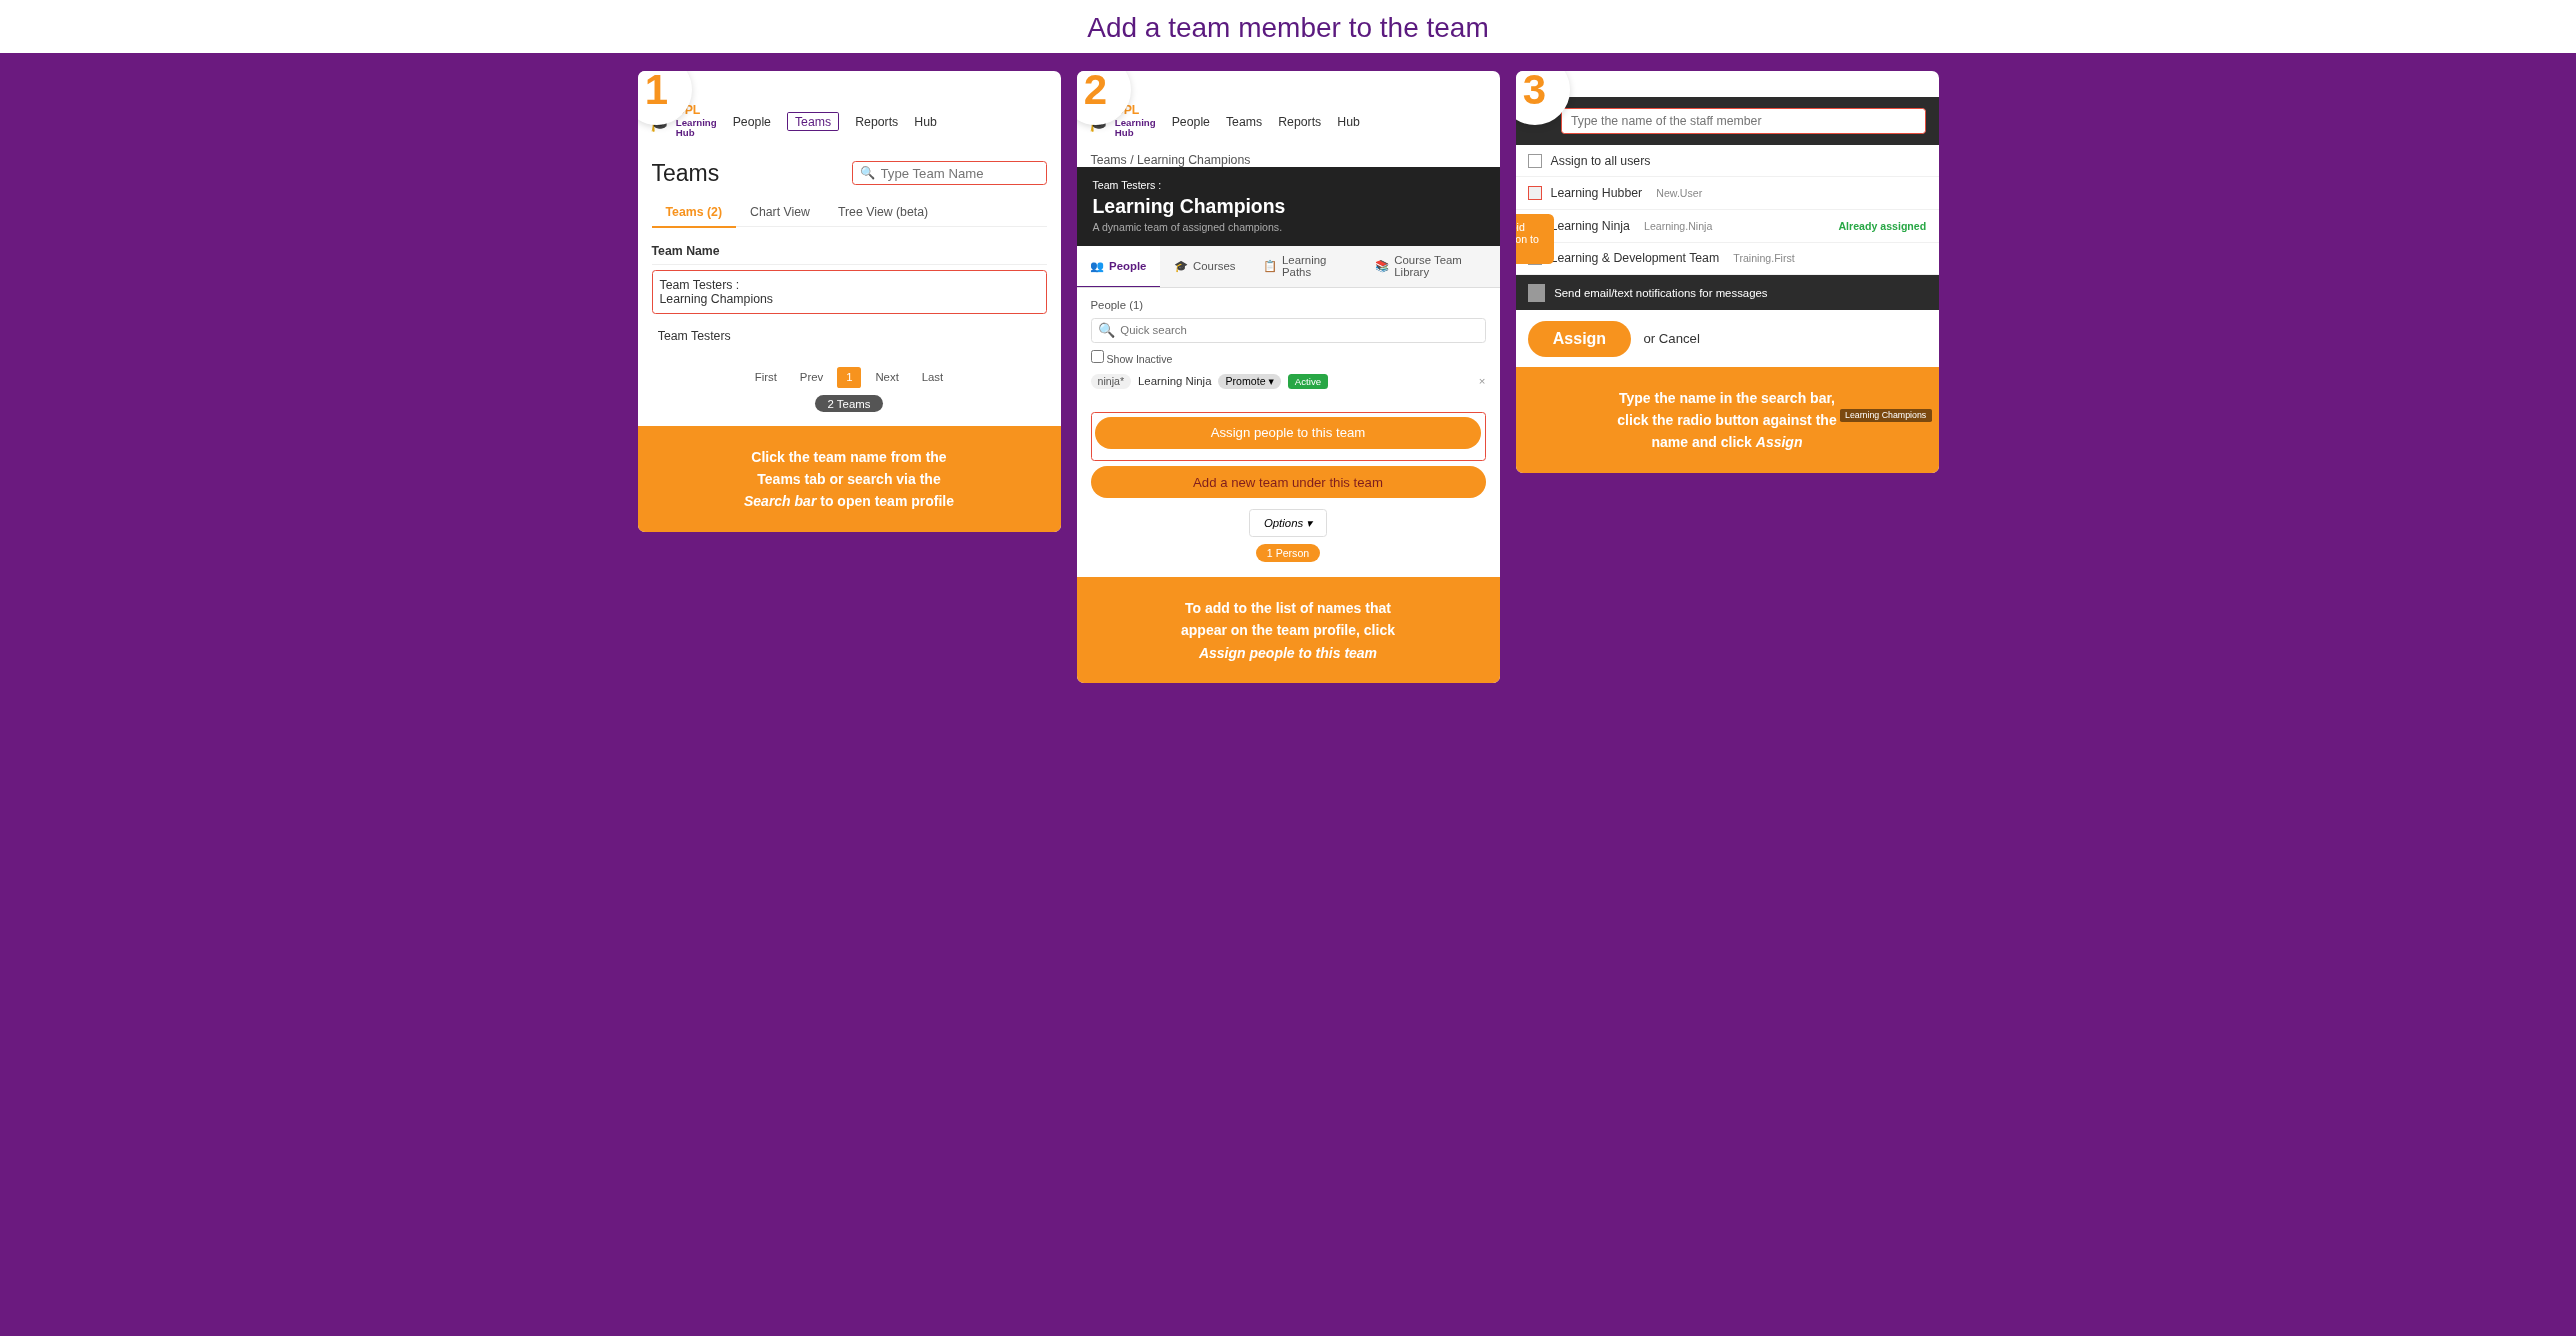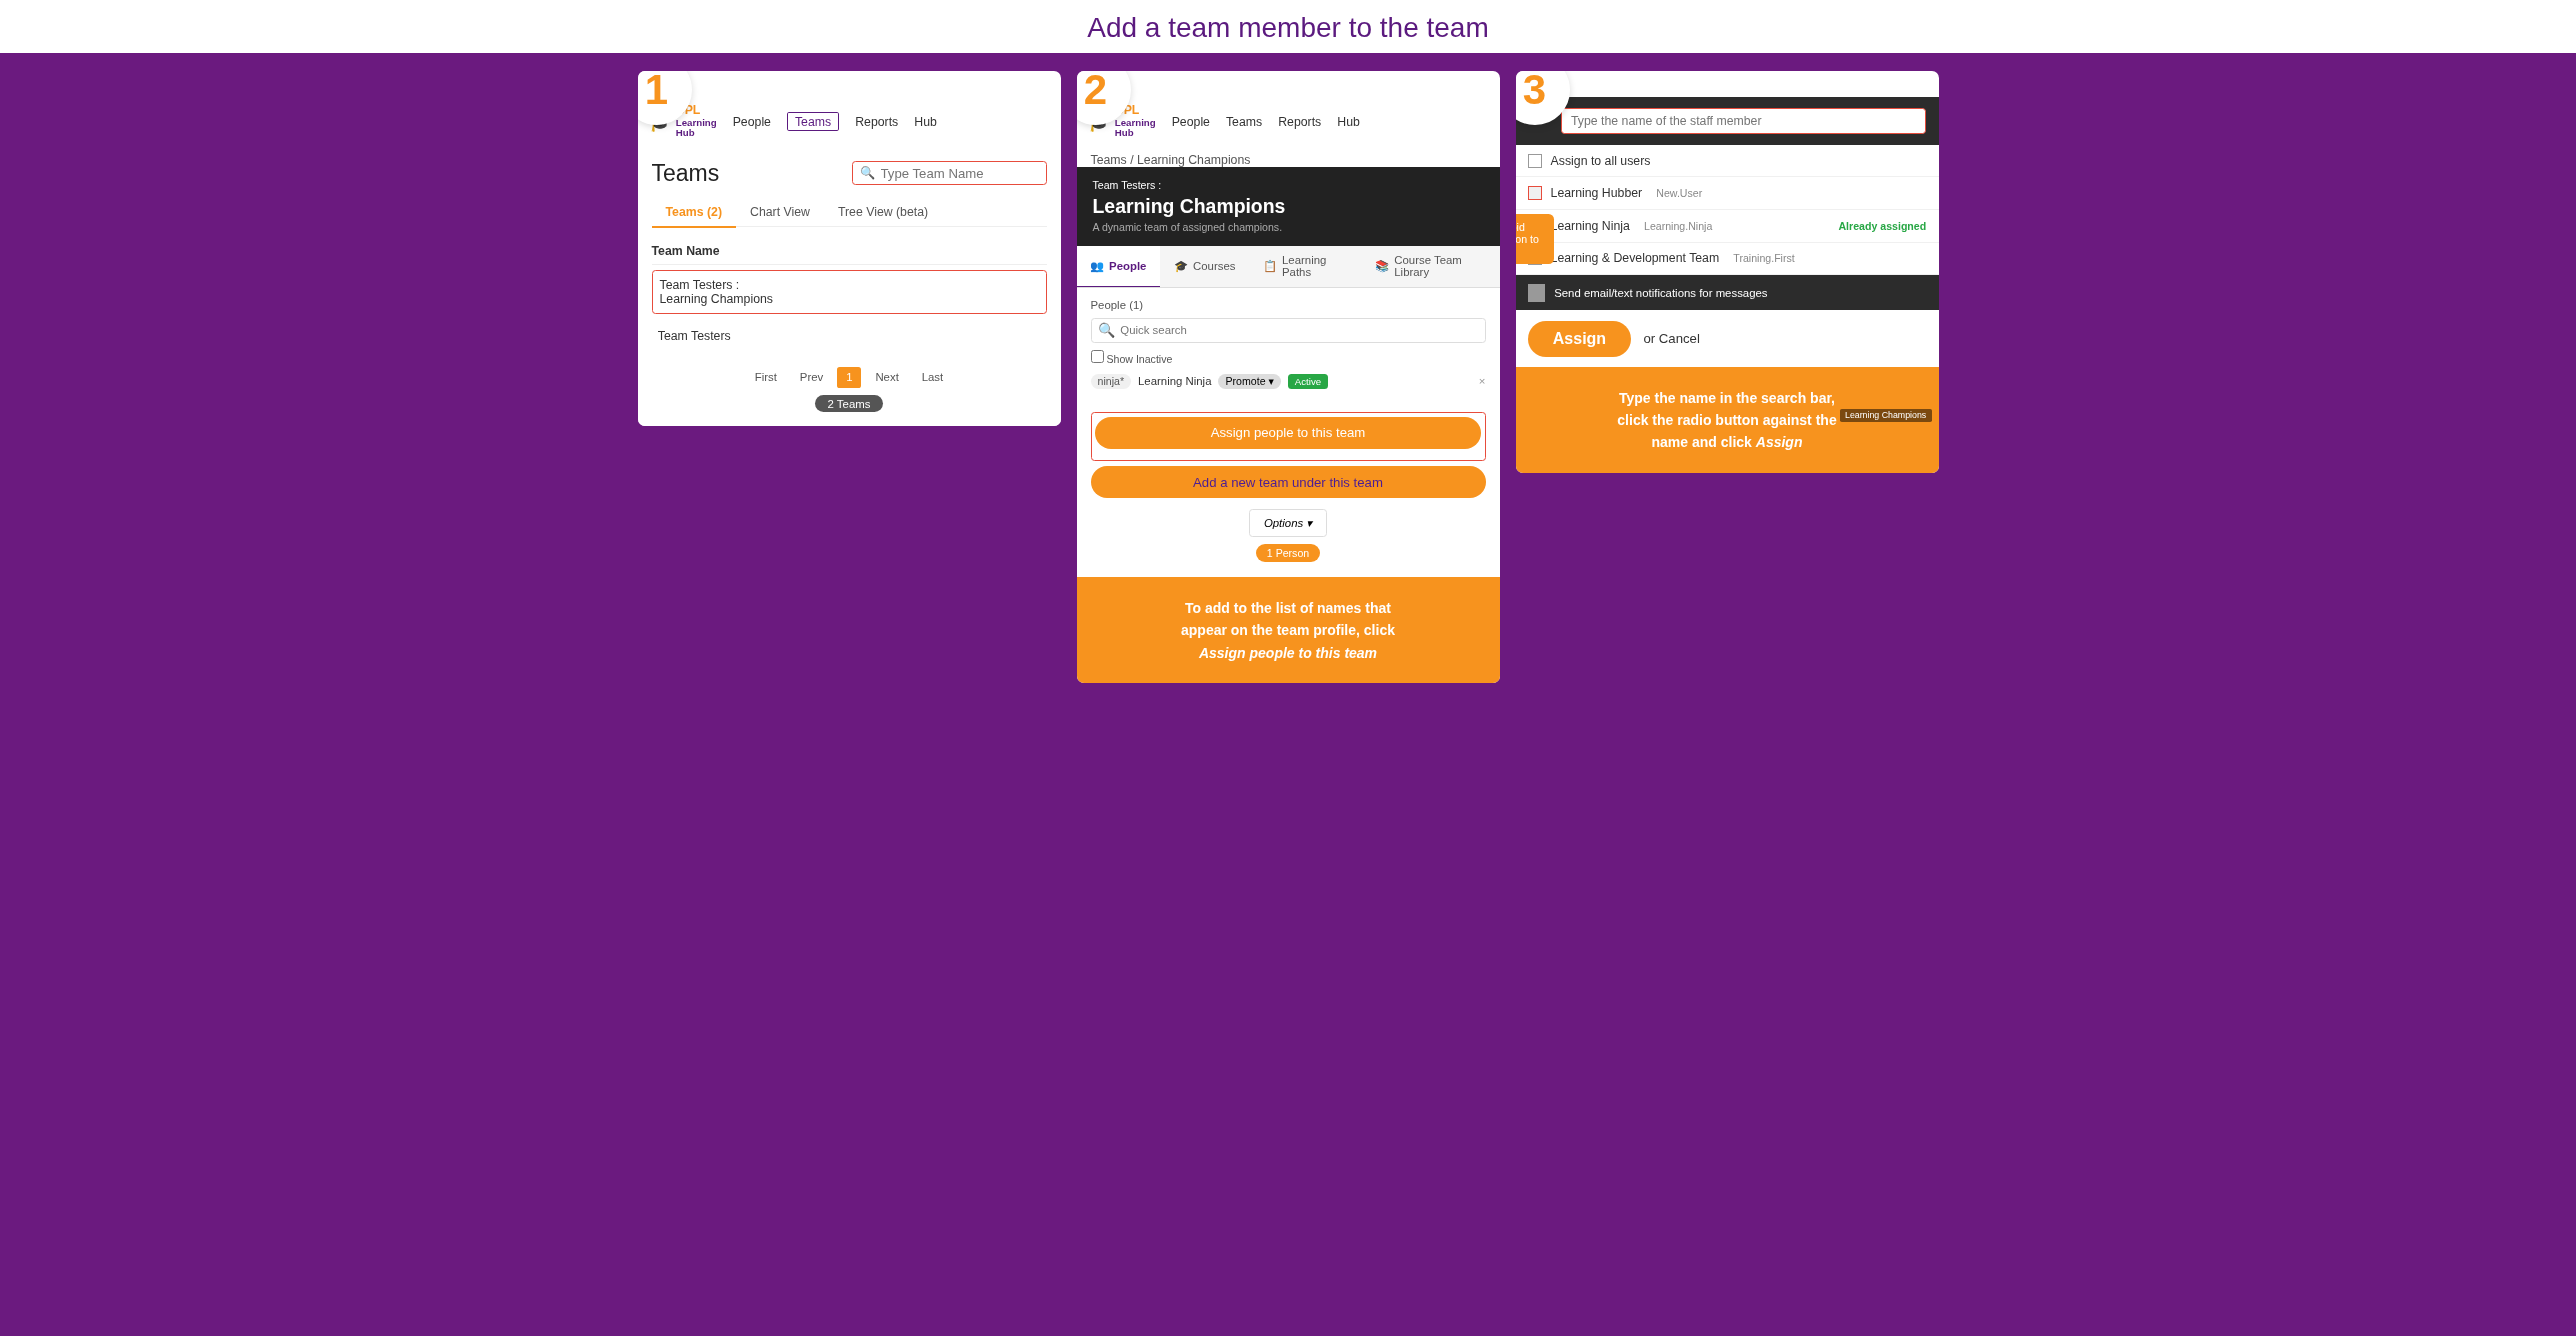--- a/index.html
+++ b/index.html
@@ -292,21 +292,21 @@
       border: none;
       border-radius: 22px;
       padding: 8.8px 0;
       font-size: 13.2px;
       width: 100%;
       cursor: pointer;
       margin-bottom: 7px;
     }
     .add-team-btn {
       background: #f7931e;
-      color: #4c1d95;
+      color: #7f1d1d;
       border: none;
       border-radius: 22px;
       padding: 8.8px 0;
       font-size: 13.2px;
       width: 100%;
       cursor: pointer;
       margin-bottom: 7px;
     }
     .options-btn {
       background: white;
@@ -529,20 +529,24 @@
         <button class="page-btn">Prev</button>
         <button class="page-btn current">1</button>
         <button class="page-btn">Next</button>
         <button class="page-btn">Last</button>
       </div>
       <div class="teams-count-wrap">
         <span class="teams-count-badge">2 Teams</span>
       </div>
     </div>
 
+    <div class="card-footer">
+      Click the team name from the<br>Teams tab or search via the<br>
+      <em>Search bar</em> to open team profile
+    </div>
   </div>
 
   <div class="card" style="position:relative; padding-top:26.4px;">
     <div class="step-circle">2</div>
 
     <div class="nav-bar">
       <div class="nav-logo-wrap">
         <span style="font-size:19.4px; color:#f7931e; margin-right:3.5px;">🎓</span>
         <div class="nav-logo">
           <span class="cpl">CPL</span>

